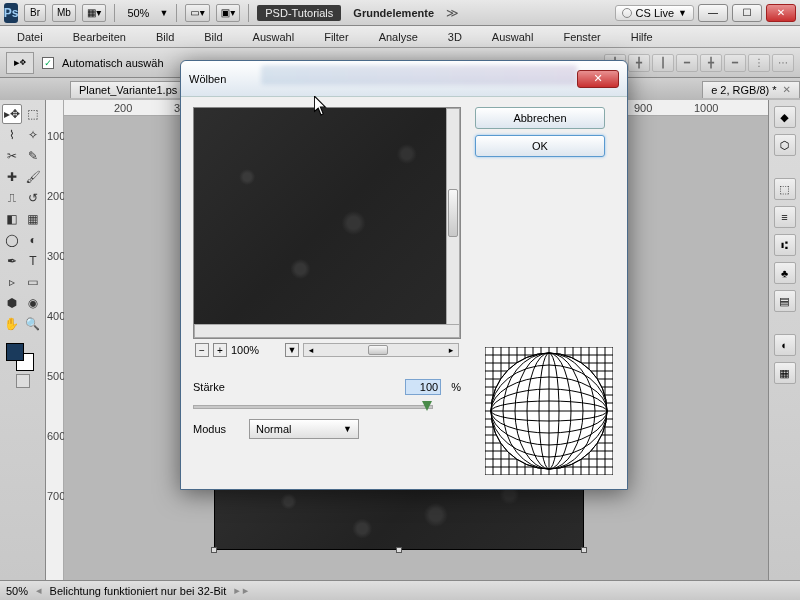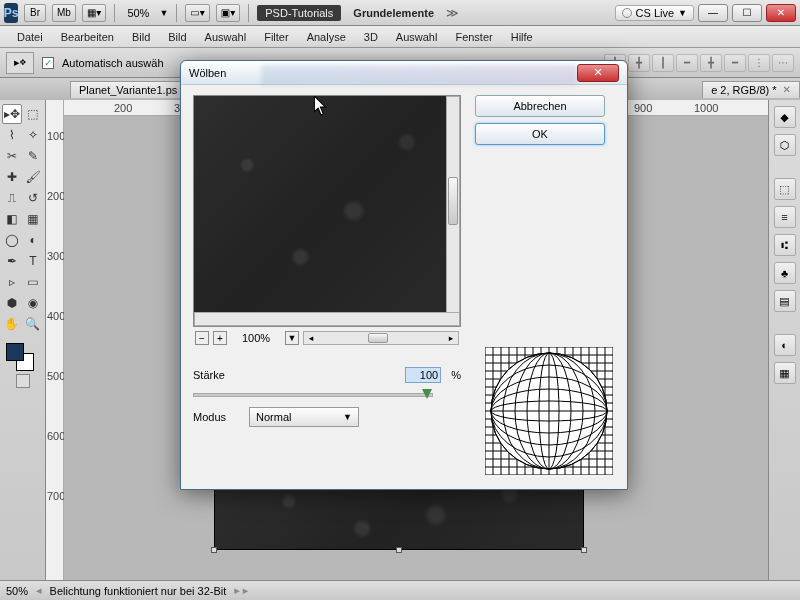--- a/index.html
+++ b/index.html
@@ -14,21 +14,21 @@
 .ab-ws { background: #3a3a3a; color: #eee; padding: 2px 8px; border-radius: 2px; font-size: 11px; }
 .ab-ws2 { color: #222; font-weight: bold; font-size: 11px; padding: 0 6px; }
 .ab-arrows { font-size: 12px; color: #555; }
 .ab-right { margin-left: auto; display: flex; gap: 4px; align-items: center; }
 .cs-live { display: flex; align-items: center; gap: 4px; font-size: 11px; border: 1px solid #aaa; border-radius: 3px; padding: 1px 6px; background: linear-gradient(#fff,#ddd); }
 .cs-dot { width: 10px; height: 10px; border: 1px solid #888; border-radius: 50%; }
 .win-ctrl { width: 30px; height: 18px; border: 1px solid #888; border-radius: 3px; background: linear-gradient(#f8f8f8,#d8d8d8); display: flex; align-items: center; justify-content: center; font-size: 10px; }
 .win-close { background: linear-gradient(#e89090,#c83030); color: #fff; border-color: #a02020; }
 
 
-.menu-bar { height: 22px; background: linear-gradient(#ececec,#dcdcdc); border-bottom: 1px solid #999; display: flex; align-items: center; padding: 0 8px; gap: 0; }
+.menu-bar { height: 22px; background: linear-gradient(#ececec,#dcdcdc); border-bottom: 1px solid #999; display: flex; align-items: center; padding: 0 8px; gap: 12px; }
 .menu-item { padding: 3px 9px; font-size: 11px; color: #222; }
 
 
 .opt-bar { height: 30px; background: linear-gradient(#e0e0e0,#c8c8c8); border-bottom: 1px solid #888; display: flex; align-items: center; padding: 0 6px; gap: 8px; }
 .tool-ind { width: 28px; height: 22px; border: 1px solid #999; background: #ddd; display: flex; align-items: center; justify-content: center; }
 .chk { width: 12px; height: 12px; border: 1px solid #666; background: #fff; display: inline-flex; align-items: center; justify-content: center; font-size: 9px; color: #0a5; }
 .opt-label { font-size: 11px; }
 .opt-right { margin-left: auto; display: flex; gap: 2px; }
 .opt-right .ab-btn { width: 22px; opacity: .5; }
 
@@ -58,39 +58,39 @@
 
 .panels { width: 32px; background: linear-gradient(#dcdcdc,#c8c8c8); border-left: 1px solid #888; display: flex; flex-direction: column; gap: 6px; padding: 6px 4px; align-items: center; }
 .panel-ic { width: 22px; height: 22px; border: 1px solid #aaa; border-radius: 2px; background: linear-gradient(#f0f0f0,#d8d8d8); display: flex; align-items: center; justify-content: center; font-size: 11px; }
 .panel-gap { height: 10px; }
 
 
 .status { position: absolute; bottom: 0; left: 0; right: 0; height: 20px; background: linear-gradient(#e0e0e0,#c8c8c8); border-top: 1px solid #888; display: flex; align-items: center; padding: 0 6px; gap: 8px; font-size: 10px; }
 
 
 .modal { position: absolute; left: 180px; top: 60px; width: 448px; height: 430px; background: #f0f0f0; border: 1px solid #4a6a8a; border-radius: 6px 6px 0 0; box-shadow: 0 4px 24px rgba(0,0,0,.5); z-index: 100; }
-.modal-title { height: 24px; background: linear-gradient(#fff,#dde6ef); border-bottom: 1px solid #bcc; border-radius: 6px 6px 0 0; display: flex; align-items: center; padding: 0 8px; font-size: 12px; position: relative; }
+.modal-title { height: 36px; background: linear-gradient(#fff,#dde6ef); border-bottom: 1px solid #bcc; border-radius: 6px 6px 0 0; display: flex; align-items: center; padding: 0 8px; font-size: 12px; position: relative; }
 .modal-blur { position: absolute; left: 80px; right: 50px; top: 4px; height: 20px; background: linear-gradient(90deg, rgba(150,180,210,.3), rgba(180,160,200,.3)); filter: blur(2px); border-radius: 3px; }
 .modal-x { margin-left: auto; width: 42px; height: 18px; background: linear-gradient(#e89090,#c83030); border: 1px solid #902020; border-radius: 3px; color: #fff; display: flex; align-items: center; justify-content: center; font-size: 11px; z-index: 2; }
 .modal-body { padding: 10px 12px; display: flex; gap: 14px; height: calc(100% - 28px); }
 .preview-col { display: flex; flex-direction: column; }
 .preview { width: 268px; height: 232px; background: #2a2a2a; border: 1px solid #888; position: relative; overflow: hidden; }
 .preview-tex { position: absolute; inset: 0; background:
   radial-gradient(circle at 20% 30%, #3a3a3a 4px, transparent 8px),
   radial-gradient(circle at 60% 50%, #353535 6px, transparent 12px),
   radial-gradient(circle at 80% 20%, #323232 5px, transparent 10px),
   radial-gradient(circle at 40% 70%, #363636 5px, transparent 10px),
   linear-gradient(135deg, #2e2e2e, #222, #2a2a2a); }
 .prev-sb { position: absolute; background: #e8e8e8; border: 1px solid #aaa; }
 .prev-sb.v { right: 0; top: 0; width: 14px; height: 100%; }
 .prev-sb.h { left: 0; bottom: 0; height: 14px; width: 100%; }
 .sb-thumb { position: absolute; background: linear-gradient(#f8f8f8,#c8c8c8); border: 1px solid #999; border-radius: 2px; }
 .zoom-row { display: flex; align-items: center; gap: 4px; margin-top: 2px; padding: 2px; }
 .zm-btn { width: 14px; height: 14px; border: 1px solid #888; background: #eee; display: flex; align-items: center; justify-content: center; font-size: 10px; }
-.zm-val { width: 50px; text-align: center; font-size: 11px; }
+.zm-val { width: 50px; text-align: left; font-size: 11px; }
 .zm-dd { width: 14px; height: 14px; border: 1px solid #888; background: #eee; display: flex; align-items: center; justify-content: center; font-size: 9px; }
 .zm-scroll { flex: 1; height: 14px; background: #e8e8e8; border: 1px solid #aaa; display: flex; align-items: center; }
 .zm-scroll .arr { width: 14px; text-align: center; font-size: 9px; }
 .zm-scroll .tr { flex: 1; position: relative; height: 12px; }
 .zm-scroll .th { position: absolute; left: 40%; width: 20px; height: 10px; top: 1px; background: linear-gradient(#f8f8f8,#c8c8c8); border: 1px solid #999; border-radius: 2px; }
 
 .controls { margin-top: 20px; }
 .ctrl-row { display: flex; align-items: center; gap: 10px; margin-bottom: 10px; }
 .ctrl-label { width: 46px; font-size: 11px; }
 .num-in { width: 36px; border: 1px solid #7aa3d0; background: #cfe3f8; padding: 1px 2px; text-align: right; font-size: 11px; }

